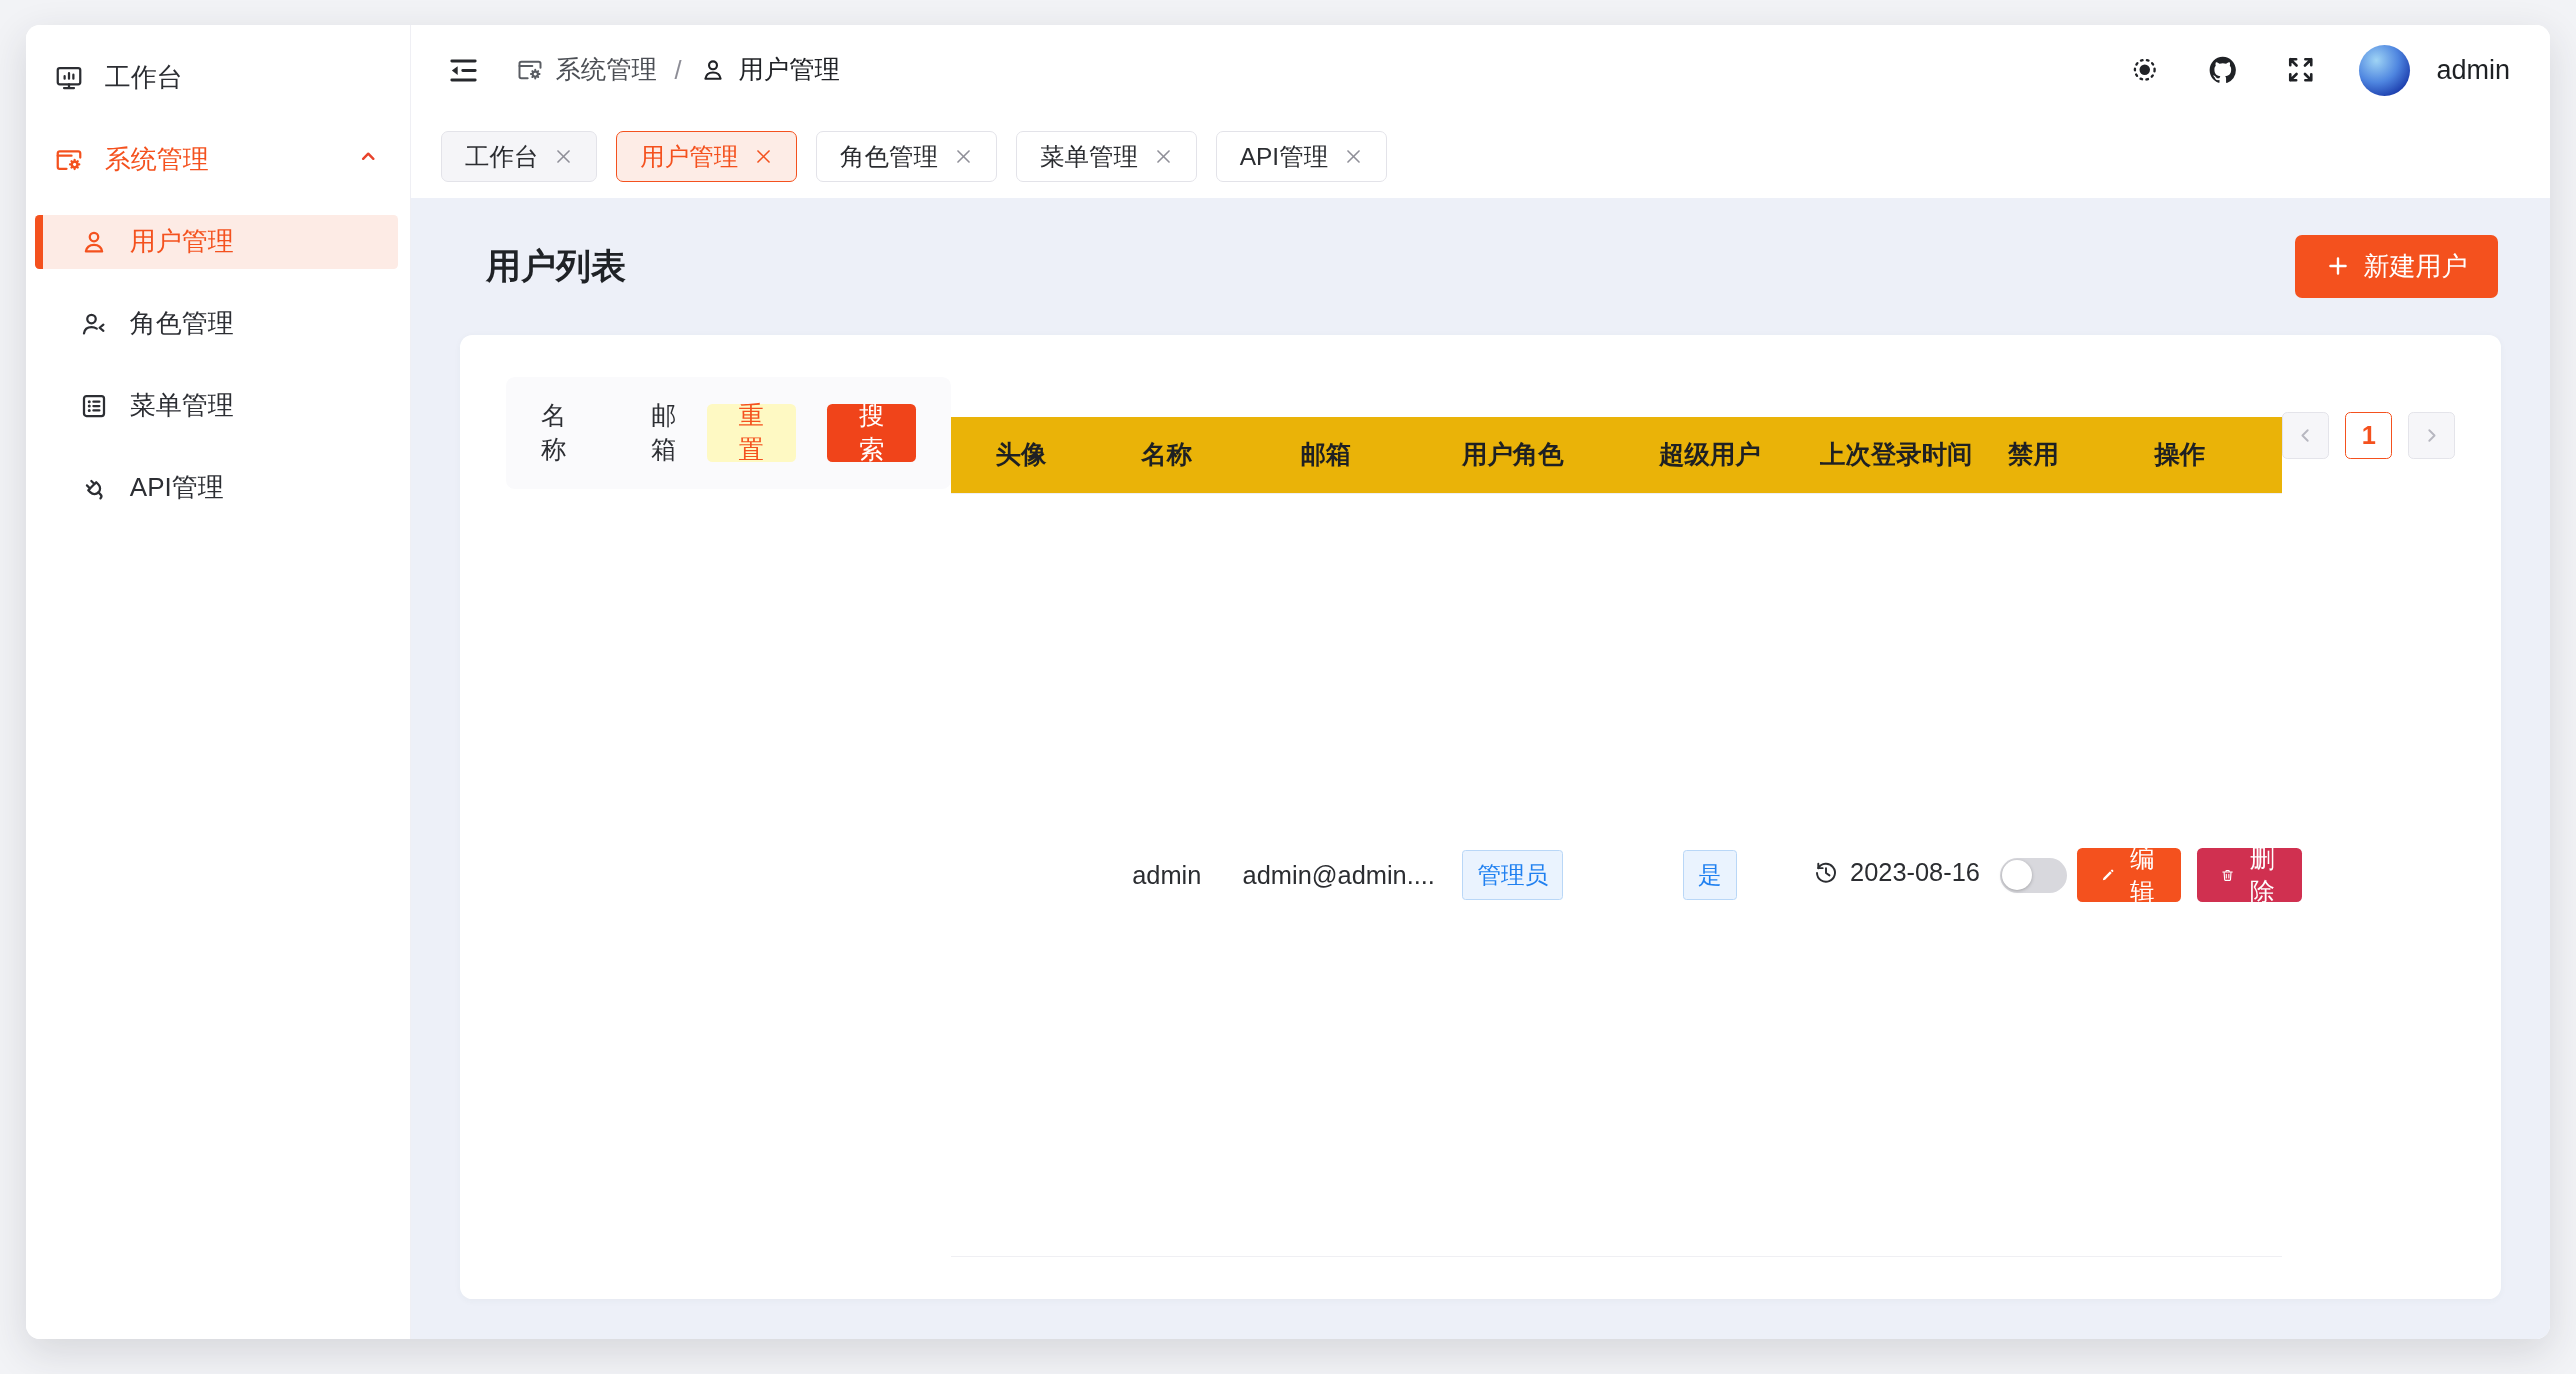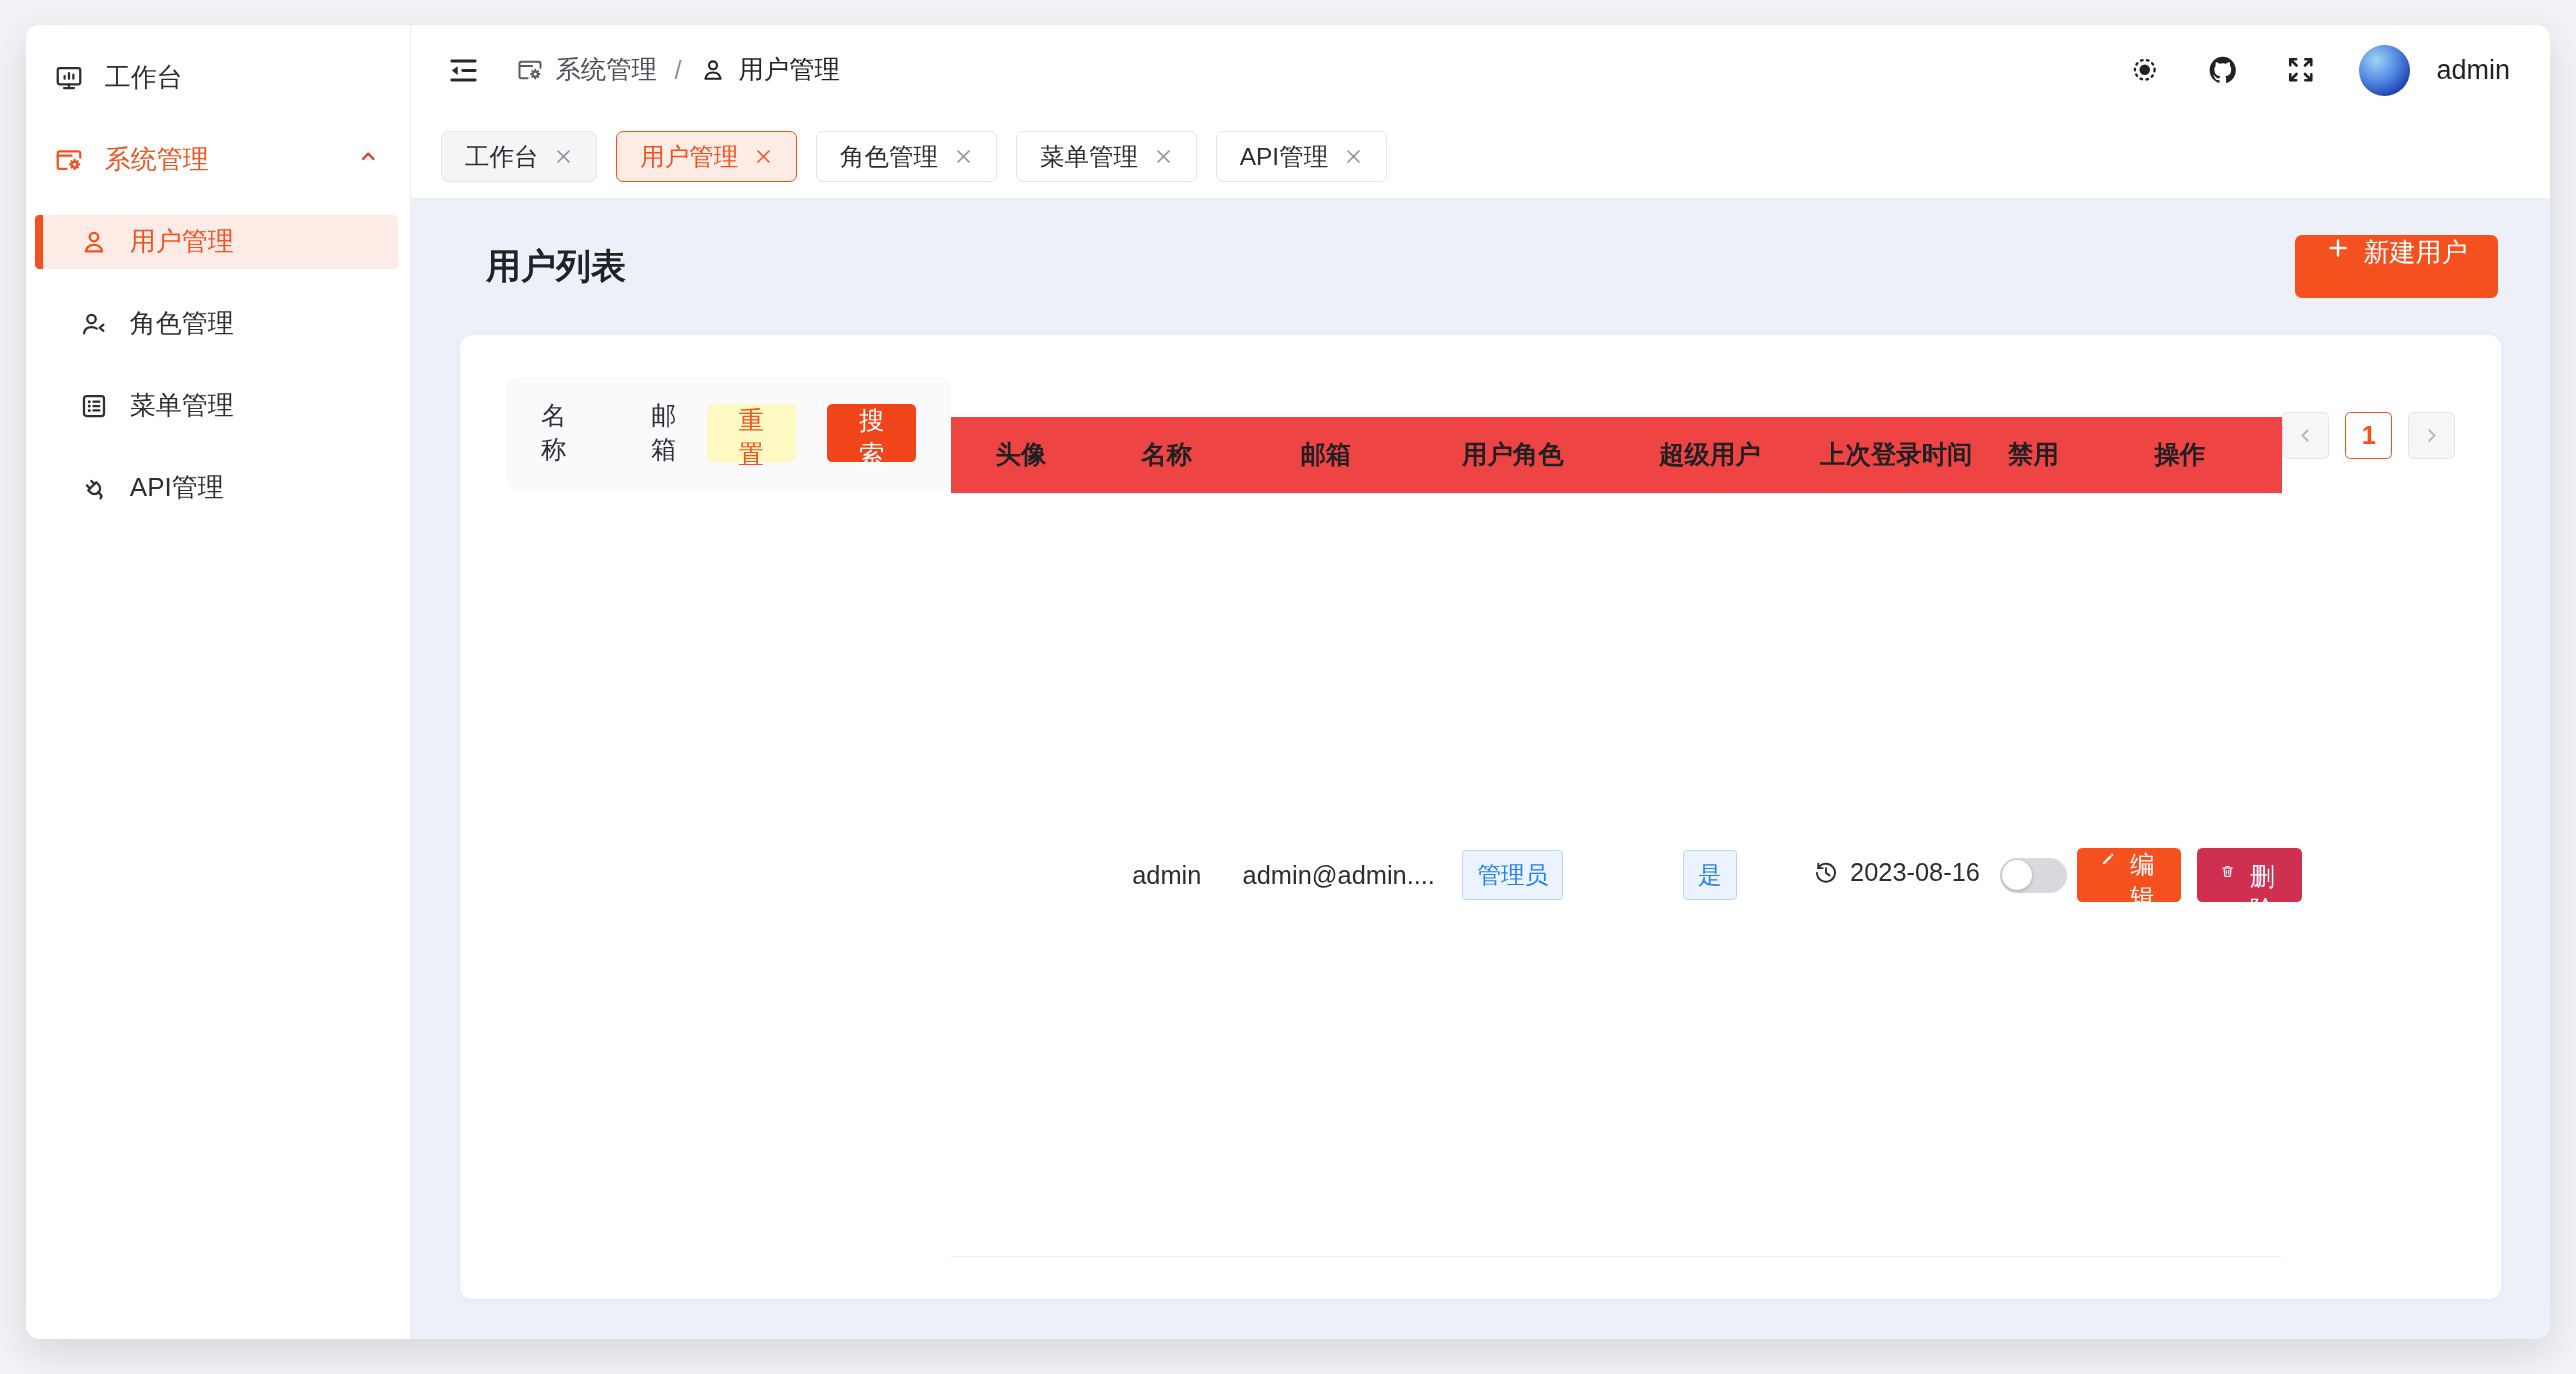--- a/index.html
+++ b/index.html
@@ -73,21 +73,21 @@
   }
   .tab:first-child { background:#f5f5f8; }
   .tab .tab-close { display:flex; color:#8f8f98; }
   .tab .tab-close svg { width:19px; height:19px; }
   .tab.active { background:#fdece6; border-color:#f4511e; color:#f4511e; }
   .tab.active .tab-close { color:#f4511e; }
   
   .content { flex:1; background:#edf0f8; padding:37px 49px 40px; display:flex; flex-direction:column; min-height:0; }
   .page-header { display:flex; align-items:center; justify-content:space-between; padding:0 3.5px 0 26px; }
   .page-title { font-size:35px; font-weight:700; color:#1f2226; }
-  .btn { border:none; cursor:pointer; font-family:inherit; display:inline-flex; justify-content:center; }
+  .btn { border:none; cursor:pointer; font-family:inherit; display:inline-flex; align-items:center; justify-content:center; }
   .btn-new {
     height:63px; padding:0 30px; border-radius:7px; background:#f4511e; color:#fff;
     font-size:26px; gap:13px;
   }
   .btn-new svg { width:26px; height:26px; }
   .panel {
     margin-top:37px; background:#fff; border-radius:12.3px; flex:1;
     padding:42px 46px; display:flex; flex-direction:row;
     box-shadow:0 1.8px 7px rgba(60,64,88,.04);
   }
@@ -107,21 +107,21 @@
   .search-spacer { flex:1; }
   .btn-reset {
     height:58px; padding:0 28px; border-radius:5.3px; background:#fef9c3; color:#f4511e; font-size:25.4px;
   }
   .btn-search {
     height:58px; padding:0 28px; border-radius:5.3px; background:#f0441a; color:#fff; font-size:25.4px; margin-left:31.5px;
   }
   
   .user-table { width:100%; border-collapse:collapse; table-layout:fixed; margin-top:40px; }
   .user-table th {
-    height:77px; background:#ef4444; font-size:25.4px; font-weight:700; color:#1e2023;
+    height:77px; background:#eab308; font-size:25.4px; font-weight:700; color:#1e2023;
     border-bottom:0.9px solid #efeff3; text-align:center;
   }
   .user-table td {
     height:149px; font-size:25.4px; color:#2b2d31; border-bottom:0.9px solid #efeff3; text-align:center;
   }
   .tag {
     display:inline-block; padding:7.9px 14px; border-radius:3.5px;
     background:#eaf3fe; border:0.9px solid #b9d7f7; color:#2080f0; font-size:23.6px; cursor:pointer;
   }
   .login-time { display:inline-flex; align-items:center; gap:11.4px; }

